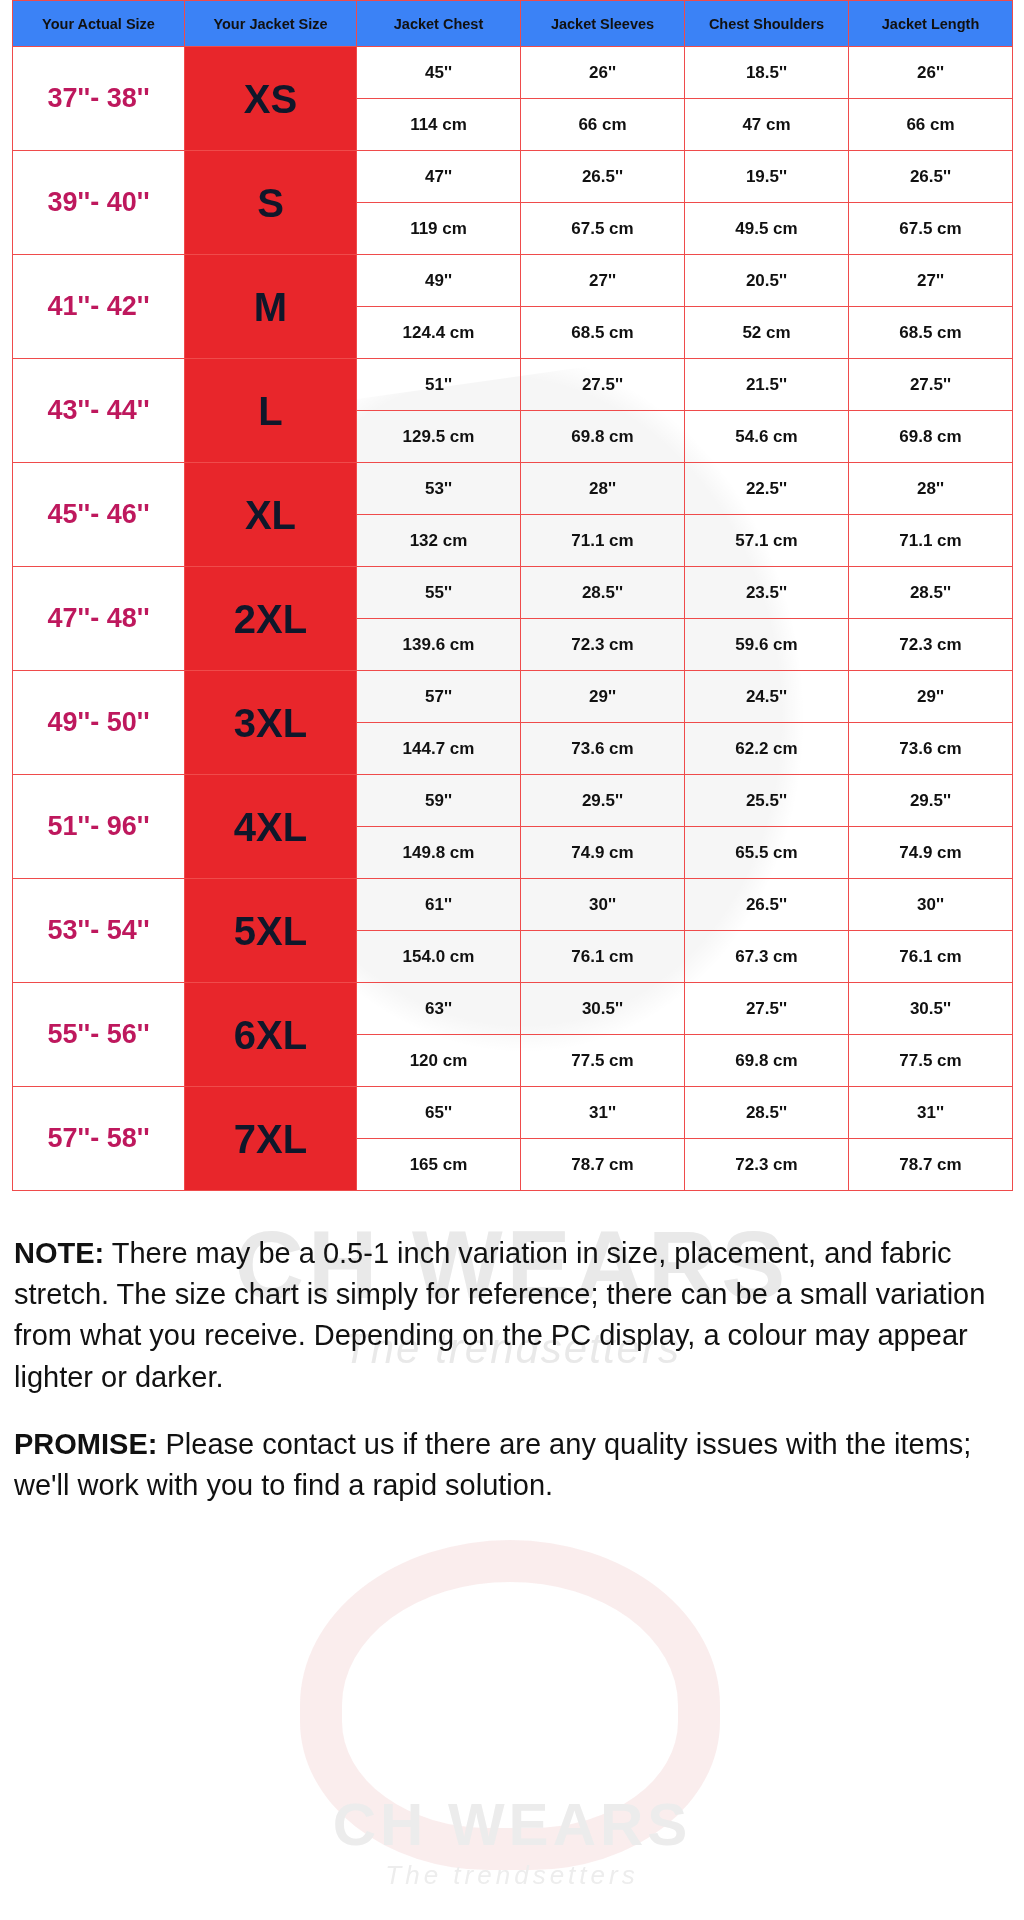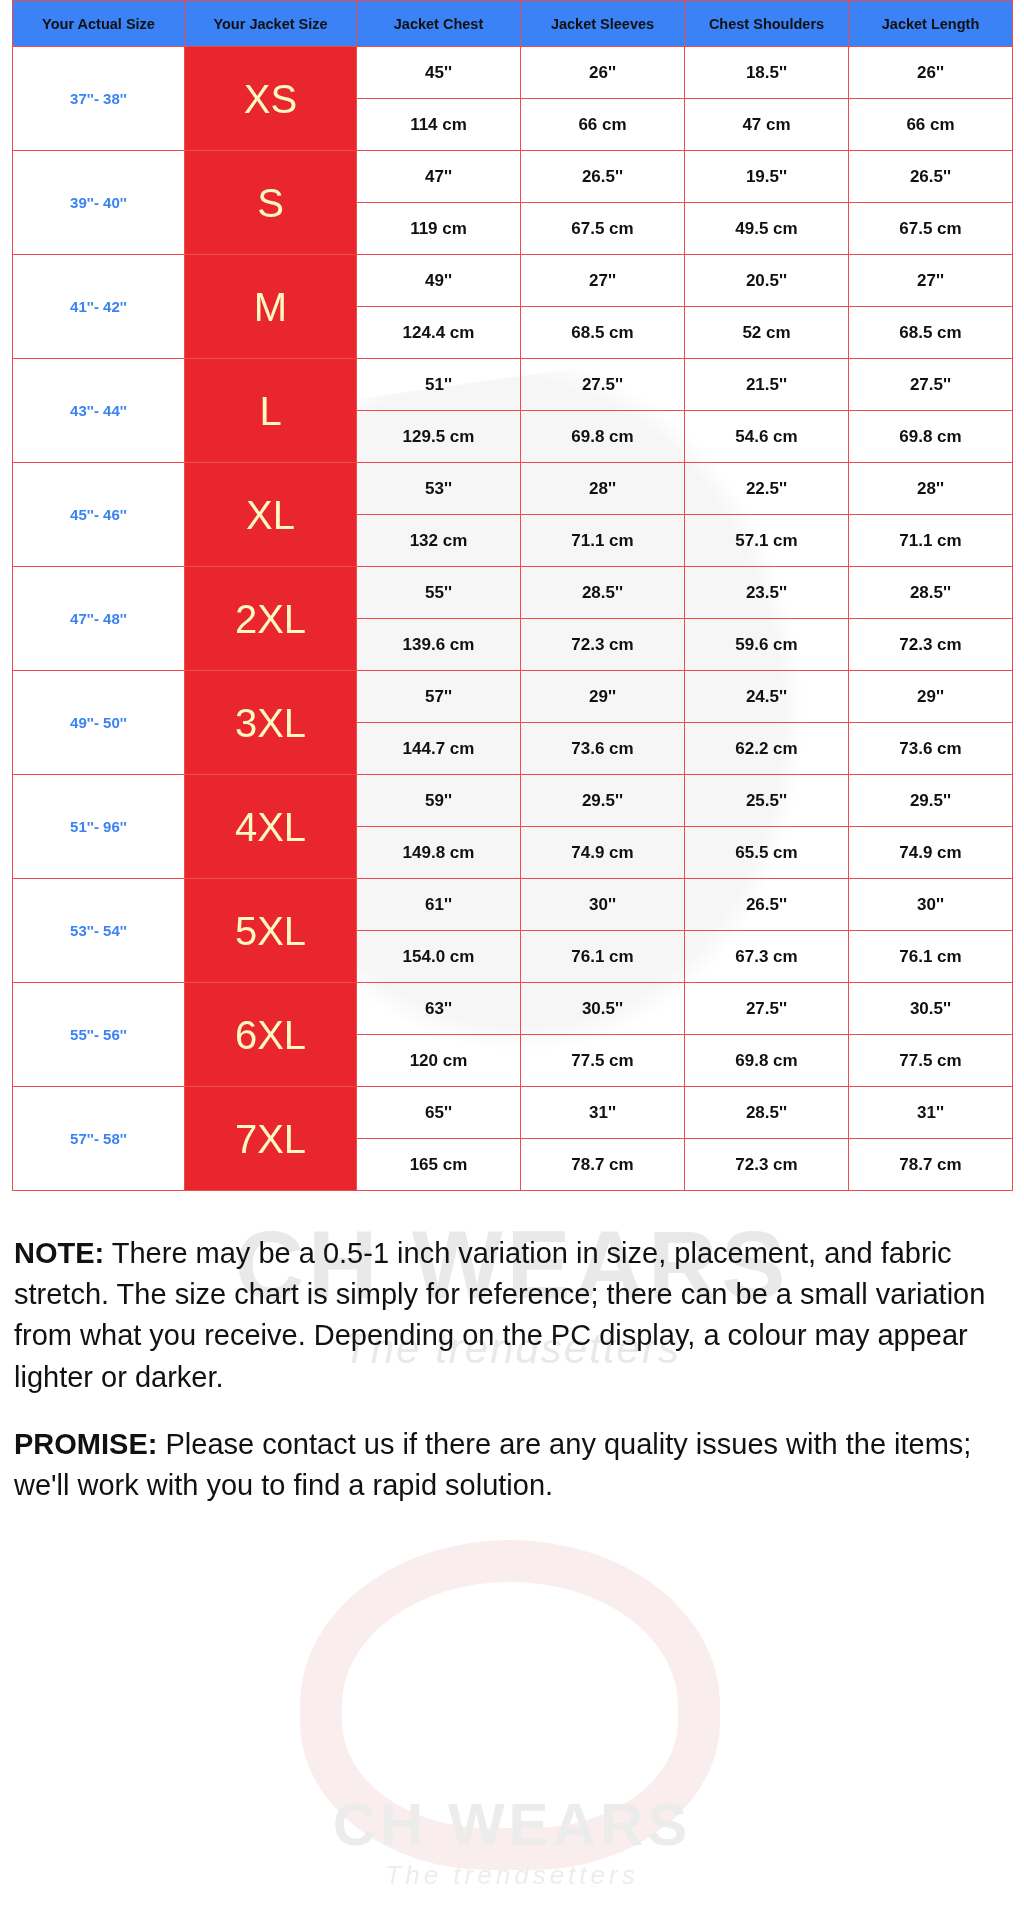--- a/index.html
+++ b/index.html
@@ -85,30 +85,30 @@
     font-size: 14.5px;
     font-weight: bold;
     color: #111;
     height: 46px;
     padding: 4px 2px;
     background: #3b82f6;
   }
   thead th.hdr-actual { color:#111; }
 
   td.actual {
-    font-size: 15px;
-    font-weight: bold;
-    color: #3b82f6;
+    font-size: 27px;
+    font-weight: bold;
+    color: #be185d;
     background: rgba(255,255,255,0.0);
   }
   td.jacketsize {
     background: #e8262b;
-    color: #fef9c3;
+    color: #0f172a;
     font-size: 40px;
-    font-weight: normal;
+    font-weight: bold;
     line-height: 1;
   }
   td.meas {
     font-size: 17px;
     font-weight: bold;
     color: #111;
     height: 52px;
     background: rgba(255,255,255,0);
   }
 

